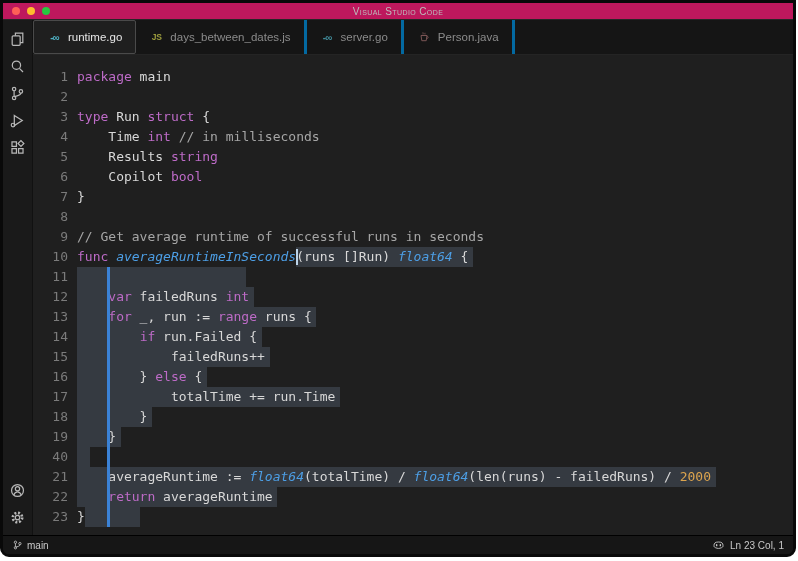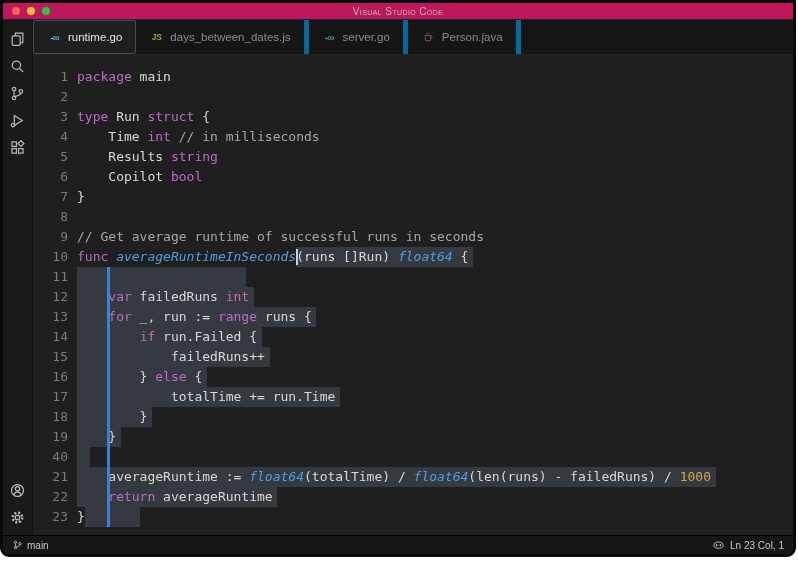--- a/index.html
+++ b/index.html
@@ -27,21 +27,21 @@
              justify-content:center; color:#b8b8b8; cursor:pointer; }
   .ab-item svg { stroke:#b8b8b8; fill:none; stroke-width:1.15; }
   .ab-spacer { flex:1; }
 
   .editor-col { flex:1; display:flex; flex-direction:column; min-width:0; }
 
   
   .tabbar { height:35px; background:#151515; display:flex; align-items:stretch;
             border-bottom:1px solid #242424; }
   .tab { display:flex; align-items:center; padding:0 13px; font-size:11.5px;
-         color:#8b8b8b; border-right:5px solid #0369a1; cursor:pointer;
+         color:#8b8b8b; border-right:3px solid #0369a1; cursor:pointer;
          white-space:nowrap; }
   .tab.active { background:#1f1f1f; color:#e6e6e6;
                 border:1px solid #4a4a4a; border-radius:2px; }
   .tab-icon { display:inline-flex; align-items:center; justify-content:center;
               width:15px; margin-right:6px; font-weight:bold; }
   .gi { font-size:10px; letter-spacing:-1px; }
   .ji { font-size:8.5px; }
   .tab:not(.active) .tab-icon { opacity:.75; }
 
   
@@ -249,21 +249,21 @@
             <div class="line">
               <div class="ln">19</div>
               <div class="code"><div class="selbox" style="left: 0ch; width: 5.6ch;"></div><span class="txt"><span class="tk-d">    }</span></span></div>
             </div>
             <div class="line">
               <div class="ln">40</div>
               <div class="code"><div class="selbox" style="left: 0ch; width: 1.6ch;"></div><span class="txt"></span></div>
             </div>
             <div class="line">
               <div class="ln">21</div>
-              <div class="code"><div class="selbox" style="left: 0ch; width: 81.6ch;"></div><span class="txt"><span class="tk-d">    averageRuntime := </span><span class="tk-b">float64</span><span class="tk-d">(totalTime) / </span><span class="tk-b">float64</span><span class="tk-d">(len(runs) - failedRuns) / </span><span class="tk-n">1000</span></span></div>
+              <div class="code"><div class="selbox" style="left: 0ch; width: 81.6ch;"></div><span class="txt"><span class="tk-d">    averageRuntime := </span><span class="tk-b">float64</span><span class="tk-d">(totalTime) / </span><span class="tk-b">float64</span><span class="tk-d">(len(runs) - failedRuns) / </span><span class="tk-n">2000</span></span></div>
             </div>
             <div class="line">
               <div class="ln">22</div>
               <div class="code"><div class="selbox" style="left: 0ch; width: 25.6ch;"></div><span class="txt"><span class="tk-d">    </span><span class="tk-k">return</span><span class="tk-d"> averageRuntime</span></span></div>
             </div>
             <div class="line">
               <div class="ln">23</div>
               <div class="code"><div class="selbox" style="left: 1ch; width: 7ch;"></div><span class="txt"><span class="tk-d">}</span></span></div>
             </div>
           </div>

